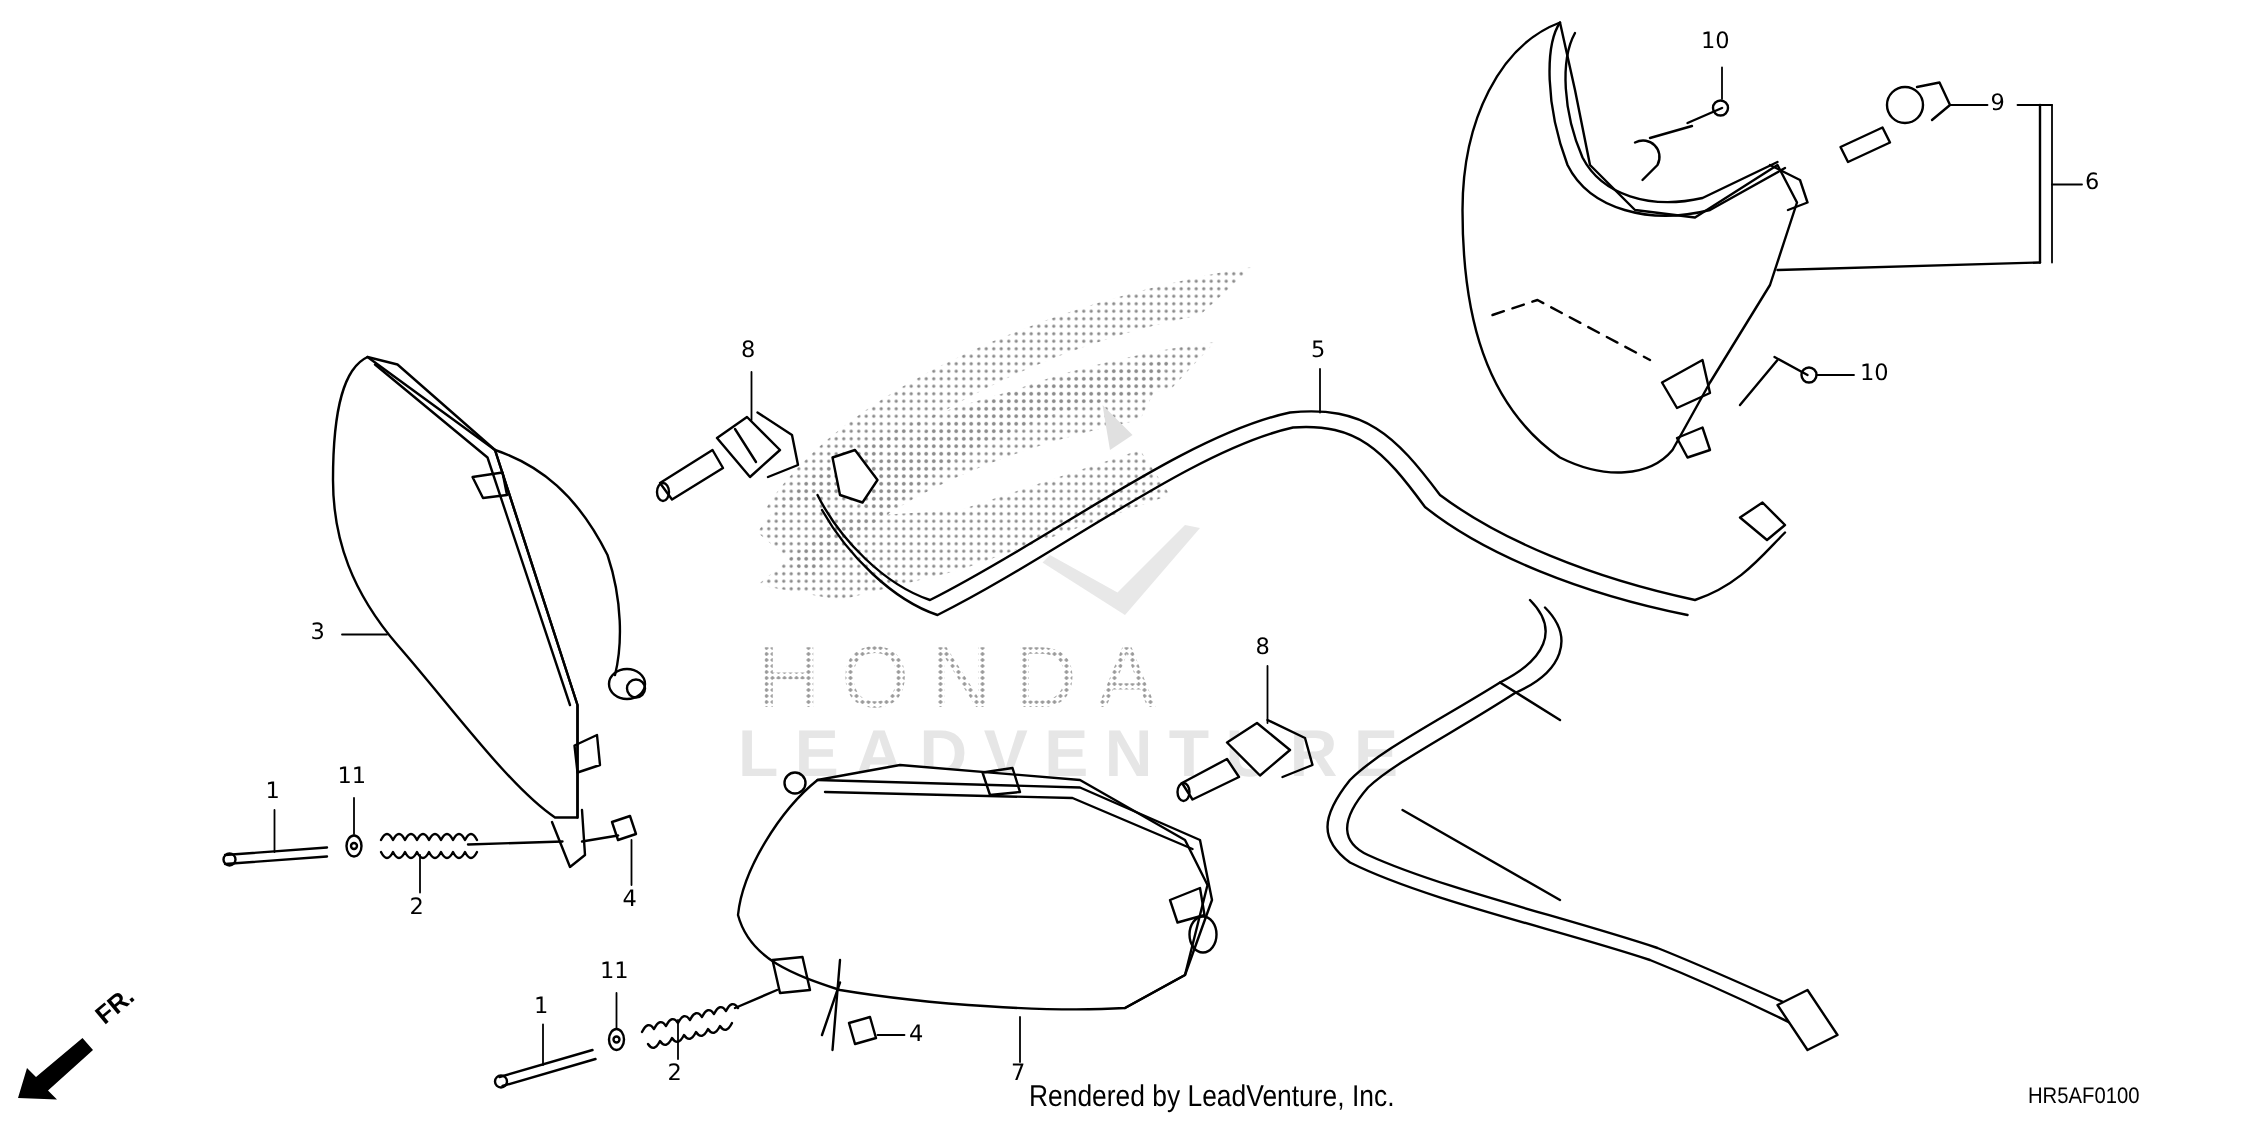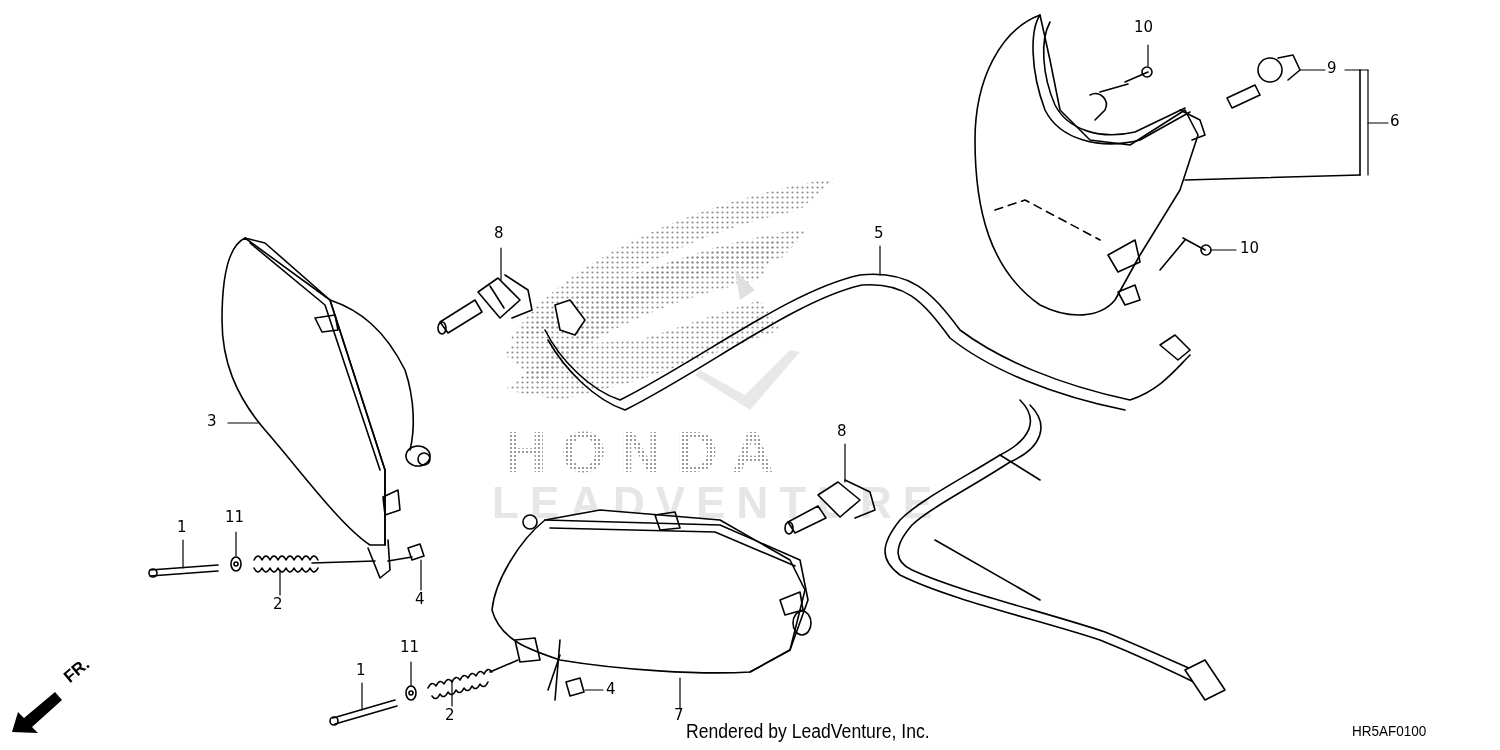--- a/index.html
+++ b/index.html
@@ -1,19 +1,19 @@
 <!DOCTYPE html>
 <html><head>
   <meta charset="utf-8">
   <style>
     html, body { margin:0; padding:0; background:#ffffff; }
     body { width:1500px; height:750px; position:relative; overflow:hidden; font-family:"Liberation Sans", sans-serif; }
     #diagram { position:absolute; left:0; top:0; width:1500px; height:750px; }
     .lbl { position:absolute; font-family:"DejaVu Sans", sans-serif; font-size:15px; color:#000; line-height:1; }
-    .wm-honda { position:absolute; left:505px; top:418px; font-family:"Liberation Sans", sans-serif; font-weight:bold; font-size:58px; letter-spacing:14px; color:transparent;
+    .wm-honda { position:absolute; left:505px; top:418px; font-family:"Liberation Sans", sans-serif; font-weight:normal; font-size:58px; letter-spacing:14px; color:transparent;
       background-image: radial-gradient(#9a9a9a 1px, transparent 1.3px); background-size:4px 4px; -webkit-background-clip:text; background-clip:text; }
     .wm-lead { position:absolute; left:492px; top:478px; font-family:"Liberation Sans", sans-serif; font-weight:bold; font-size:44px; letter-spacing:11px; color:#e6e6e6; }
     .credit { position:absolute; left:686px; top:720px; font-family:"Liberation Sans", sans-serif; font-size:20px; color:#000; transform:scaleX(0.88); transform-origin:left top; }
     .code { position:absolute; left:1352px; top:722px; font-family:"Liberation Sans", sans-serif; font-size:15px; color:#000; transform:scaleX(0.9); transform-origin:left top; }
     .fr { position:absolute; left:60px; top:672px; font-family:"Liberation Sans", sans-serif; font-weight:bold; font-size:17px; transform:rotate(-40deg); transform-origin:left top; }
   </style>
 </head>
 <body>
 
 <div id="diagram">

